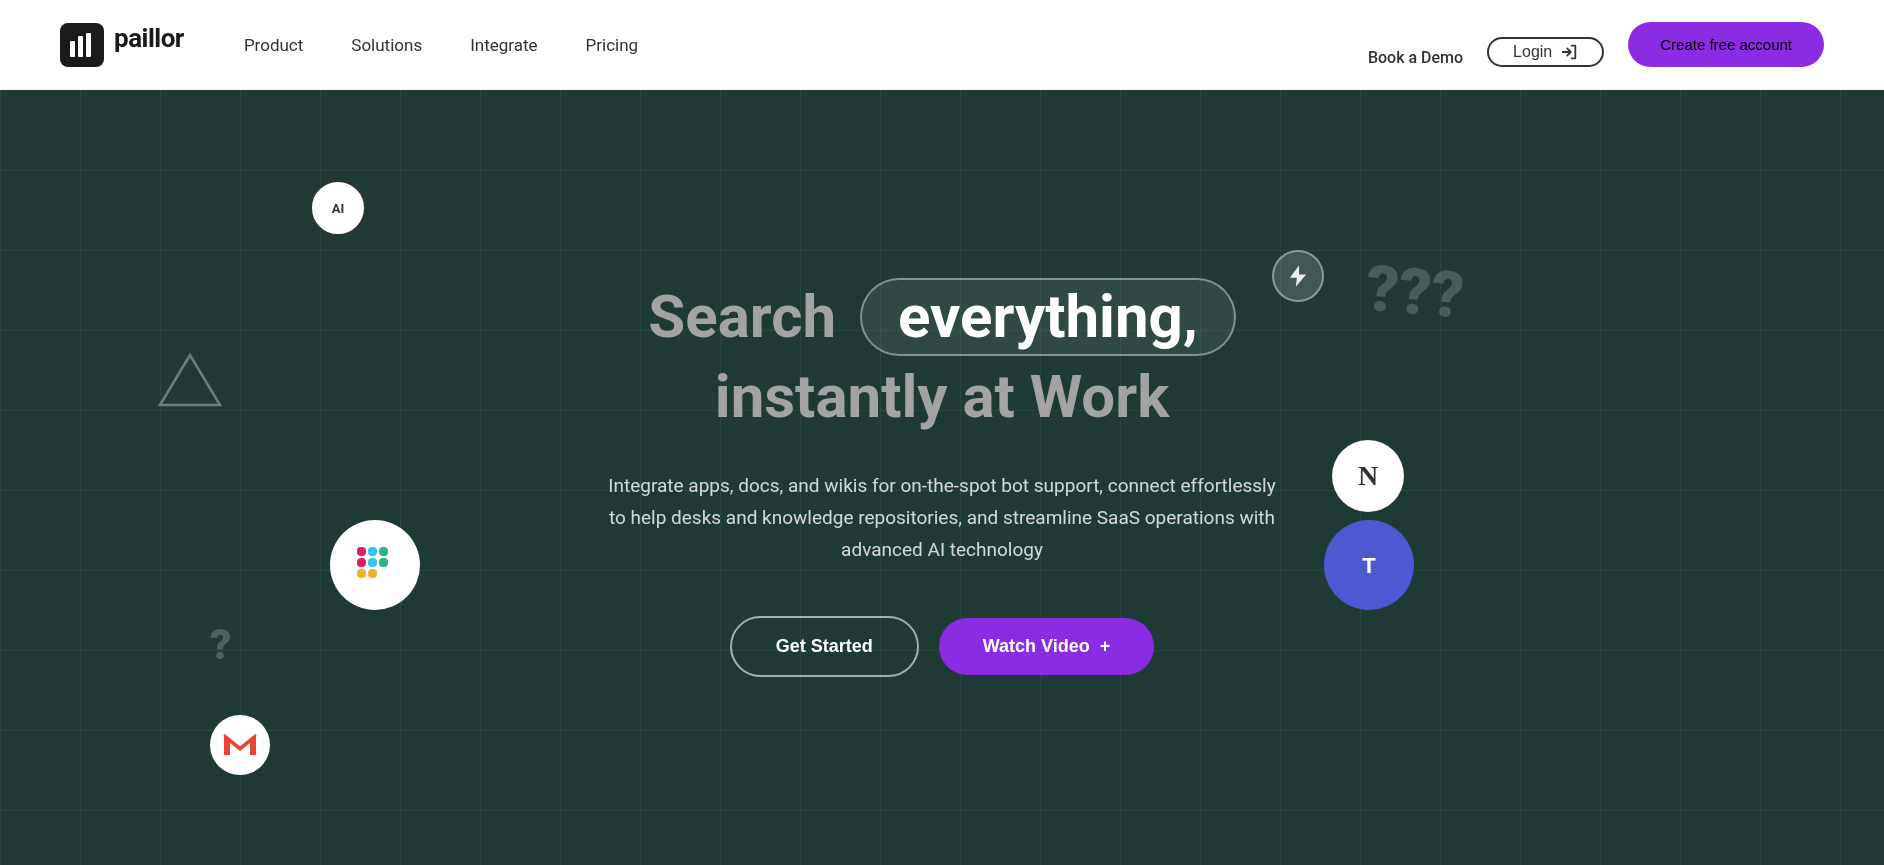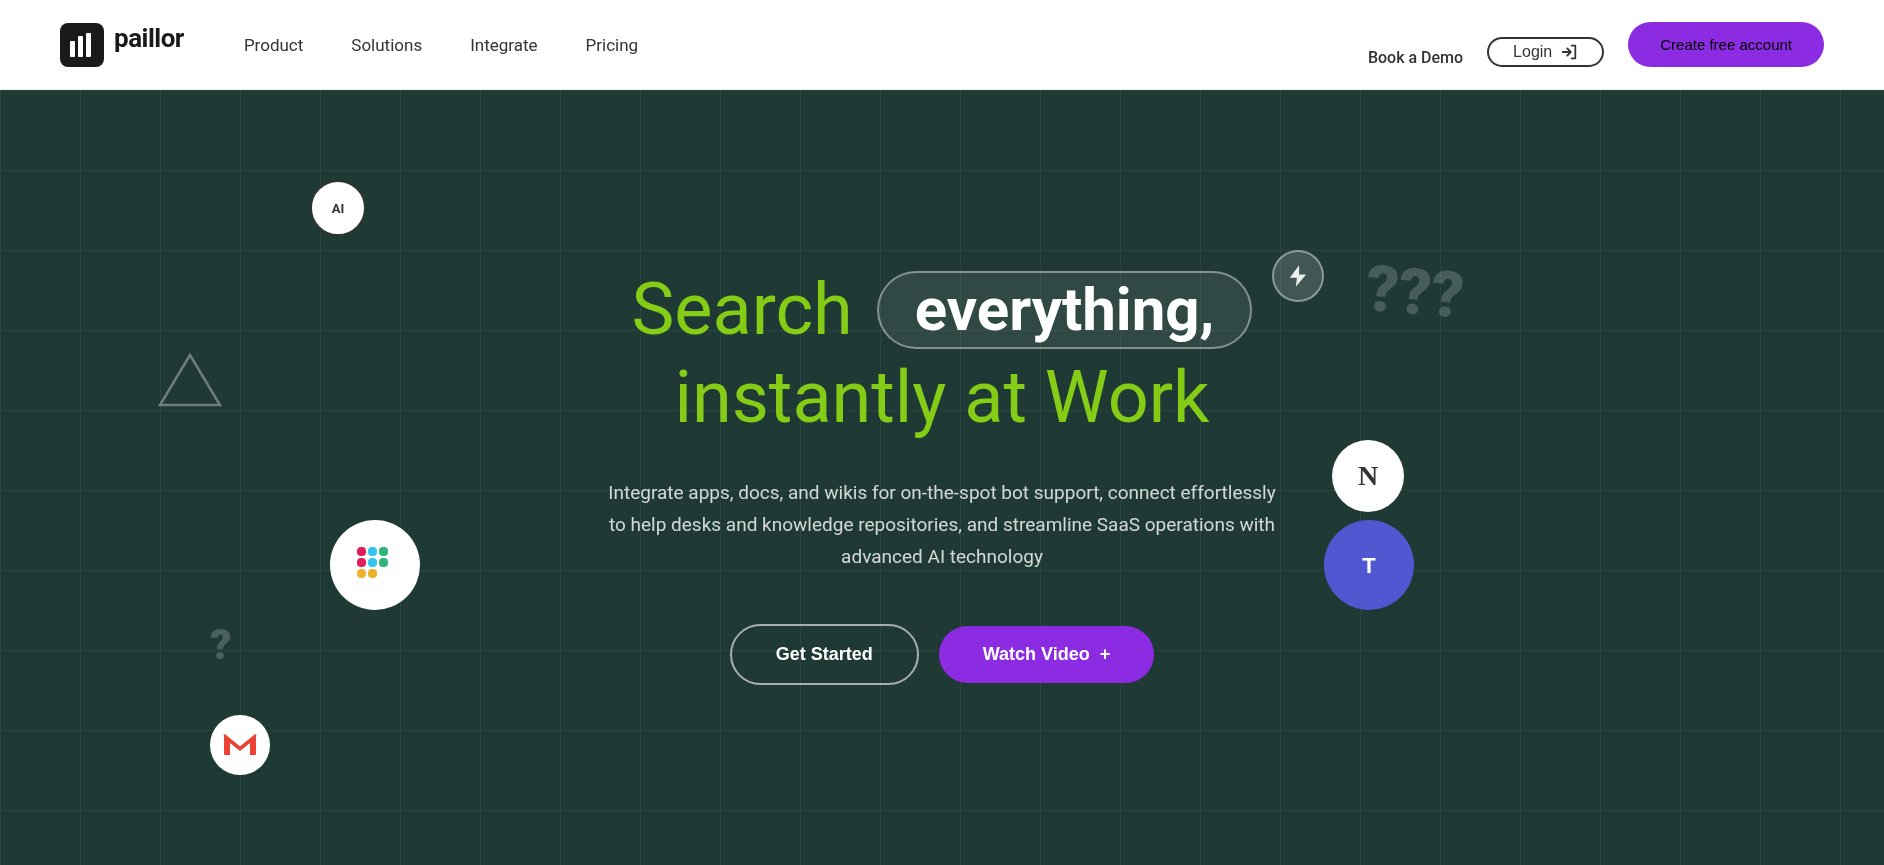--- a/index.html
+++ b/index.html
@@ -144,23 +144,23 @@
 
     .hero-line1 {
       display: flex;
       align-items: center;
       justify-content: center;
       gap: 24px;
       margin-bottom: 8px;
     }
 
     .hero-word-plain {
-      font-size: 72px;
-      font-weight: 400;
-      color: #84cc16;
+      font-size: 60px;
+      font-weight: 700;
+      color: #a3a3a3;
       line-height: 1.1;
     }
 
     .hero-word-boxed {
       font-size: 60px;
       font-weight: 700;
       color: #ffffff;
       line-height: 1.1;
       border: 2px solid rgba(255,255,255,0.4);
       border-radius: 60px;

